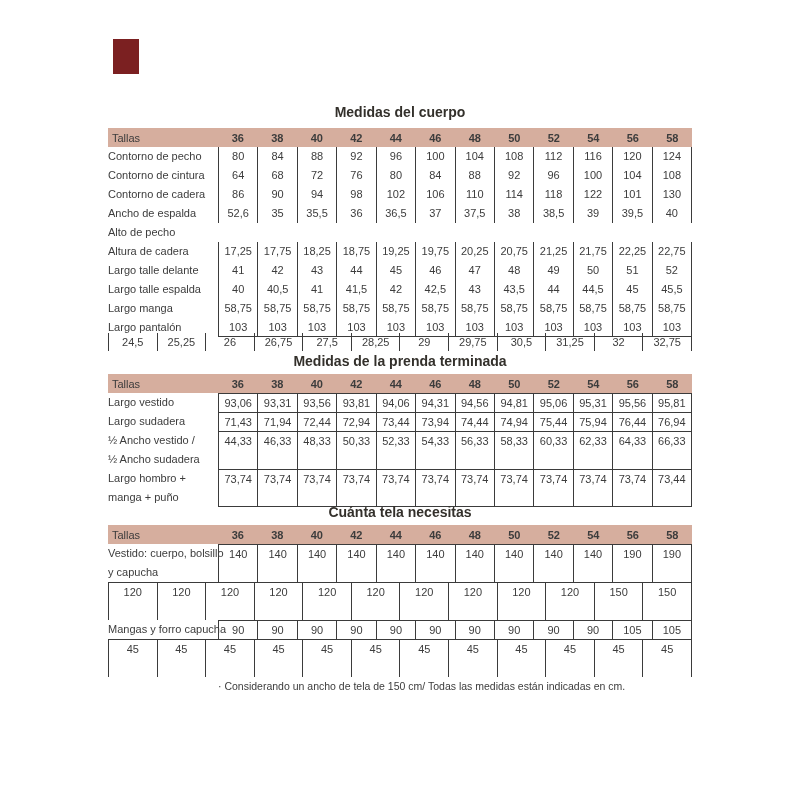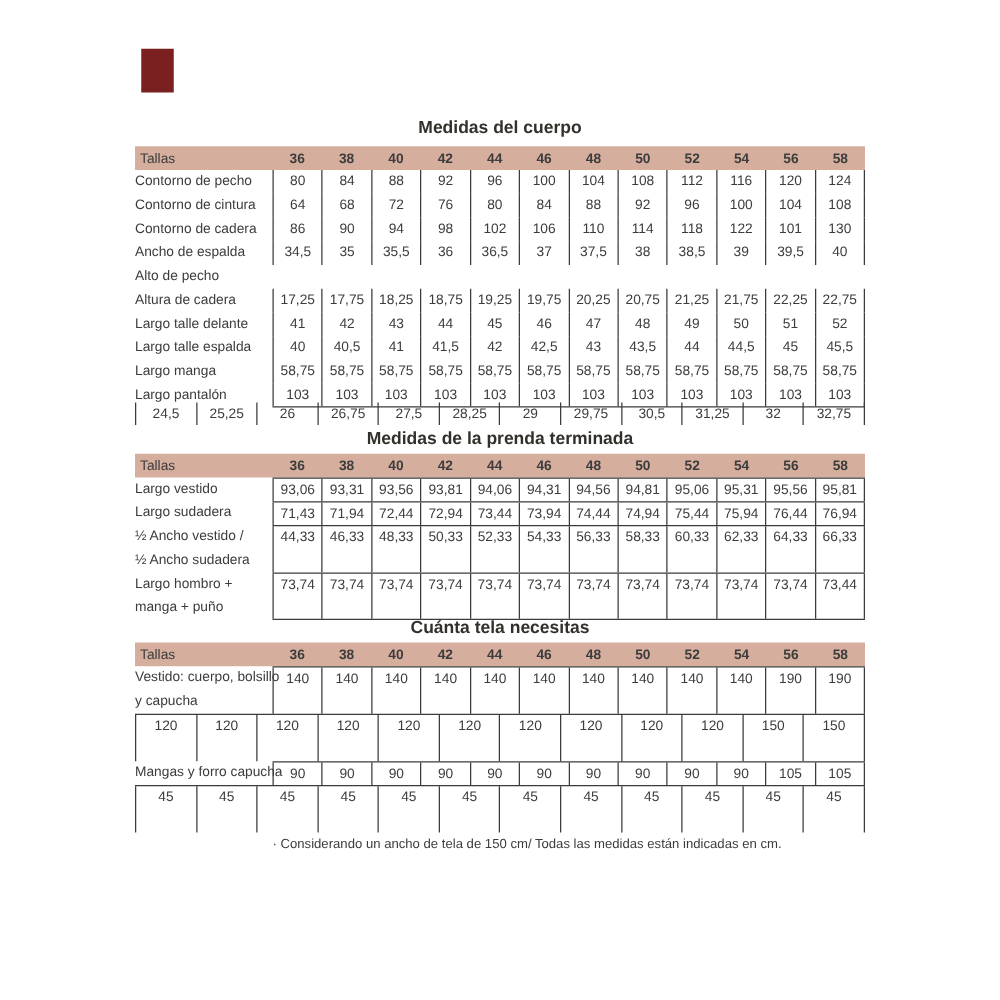--- a/index.html
+++ b/index.html
@@ -12,21 +12,21 @@
   html,body{margin:0;padding:0;}
   body{
     width:800px;height:800px;position:relative;background:#ffffff;
     font-family:"Liberation Sans",sans-serif;color:var(--text);
     overflow:hidden;
   }
   .swatch{
     position:absolute;left:113px;top:39px;width:26px;height:35px;
     background:var(--swatch);
   }
-  .section{position:absolute;left:108px;width:584px;}
+  .section{position:absolute;left:108px;width:584px;margin-top:11px;}
   .t-title{
     font-size:14px;font-weight:bold;text-align:center;color:var(--title);
     line-height:15px;margin:0;
   }
   .band{
     display:flex;height:19px;background:var(--band);align-items:center;
     font-size:11px;
   }
   .band .lbl{width:110px;box-sizing:border-box;padding-left:4px;}
   .band .sz{flex:1;text-align:center;font-weight:bold;}
@@ -131,21 +131,21 @@
           <div class="cell">122</div>
           <div class="cell">101</div>
           <div class="cell">130</div>
         </div>
       </div>
       <div class="grid-row" style="height: 19px;">
         <div class="row-label">
           <div>Ancho de espalda</div>
         </div>
         <div class="cells">
-          <div class="cell">34,5</div>
+          <div class="cell">52,6</div>
           <div class="cell">35</div>
           <div class="cell">35,5</div>
           <div class="cell">36</div>
           <div class="cell">36,5</div>
           <div class="cell">37</div>
           <div class="cell">37,5</div>
           <div class="cell">38</div>
           <div class="cell">38,5</div>
           <div class="cell">39</div>
           <div class="cell">39,5</div>

